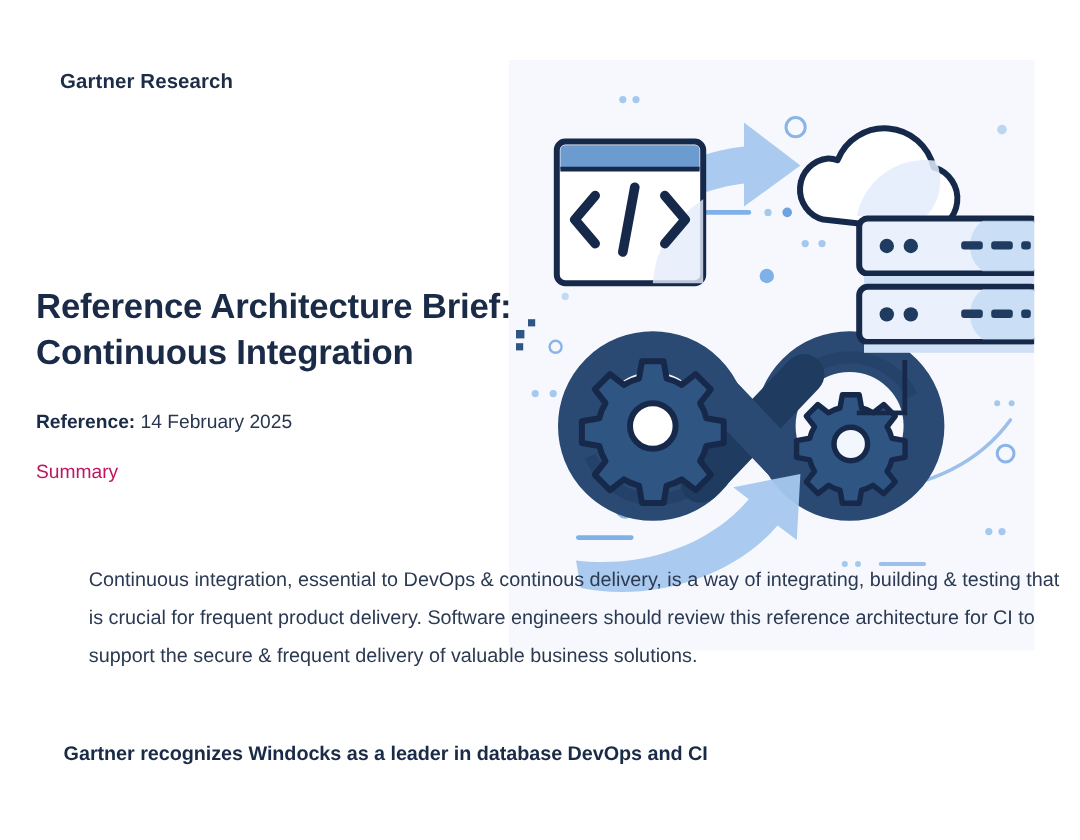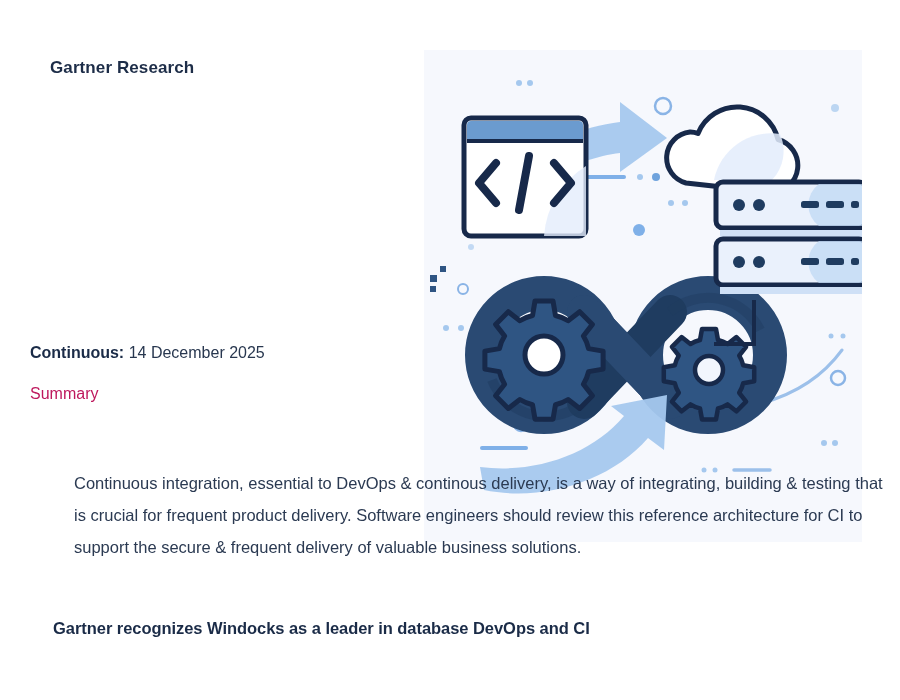--- a/index.html
+++ b/index.html
@@ -270,24 +270,28 @@
       <g>
         <path d="M56 417 C112 424 168 404 200 366 L187 356 L243 345 L240 400 L224 388
                  C186 432 118 452 60 440 Z" fill="#a5c8ee" opacity="0.95"></path>
       </g>
 
     </svg>
   </div>
 
   <div id="eyebrow">Gartner Research</div>
 
+  <h1 id="doc-title">
+    <span class="title-line">Reference Architecture Brief:</span>
+    <span class="title-line">Continuous Integration</span>
+  </h1>
 
   <div id="published-row">
-    <span class="pub-label">Continuous:</span>
-    <span class="pub-value">14 December 2025</span>
+    <span class="pub-label">Reference:</span>
+    <span class="pub-value">14 February 2025</span>
   </div>
 
   <div id="summary-heading">Summary</div>
 
   <p id="summary-body">Continuous integration, essential to DevOps &amp; continous delivery, is a way of integrating, building &amp; testing that is crucial for frequent product delivery. Software engineers should review this reference architecture for CI to support the secure &amp; frequent delivery of valuable business solutions.</p>
 
   <div id="footer-note">Gartner recognizes Windocks as a leader in database DevOps and CI</div>
 
 </div>
 

